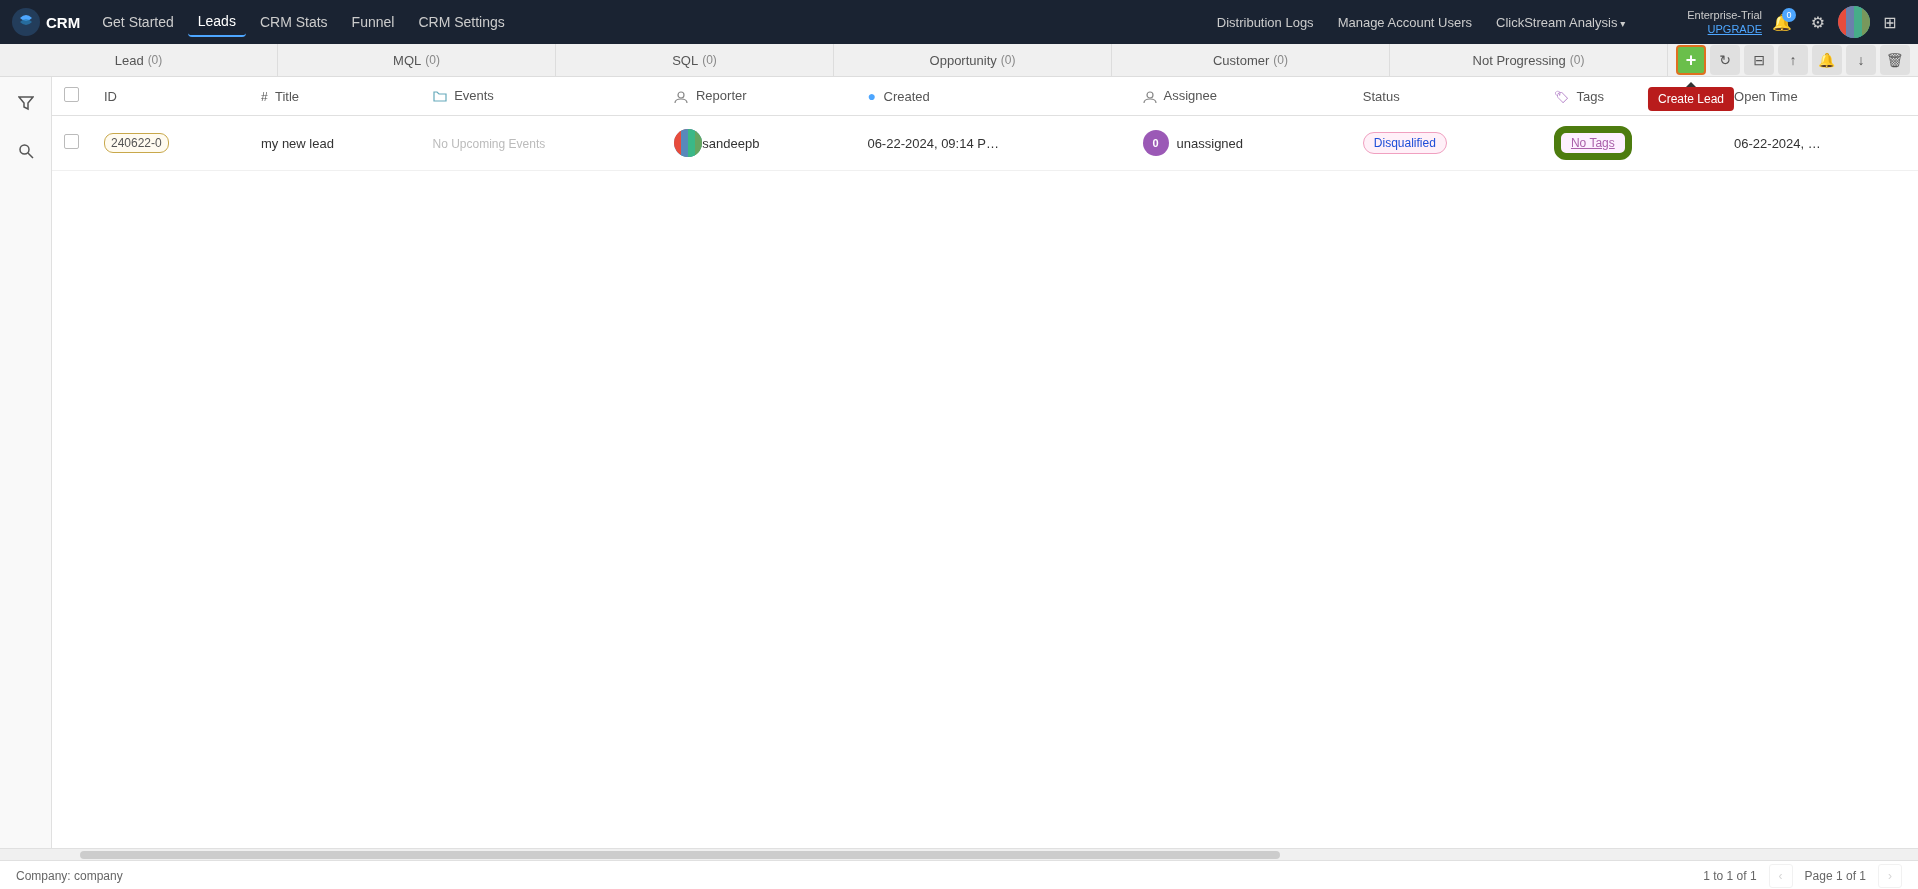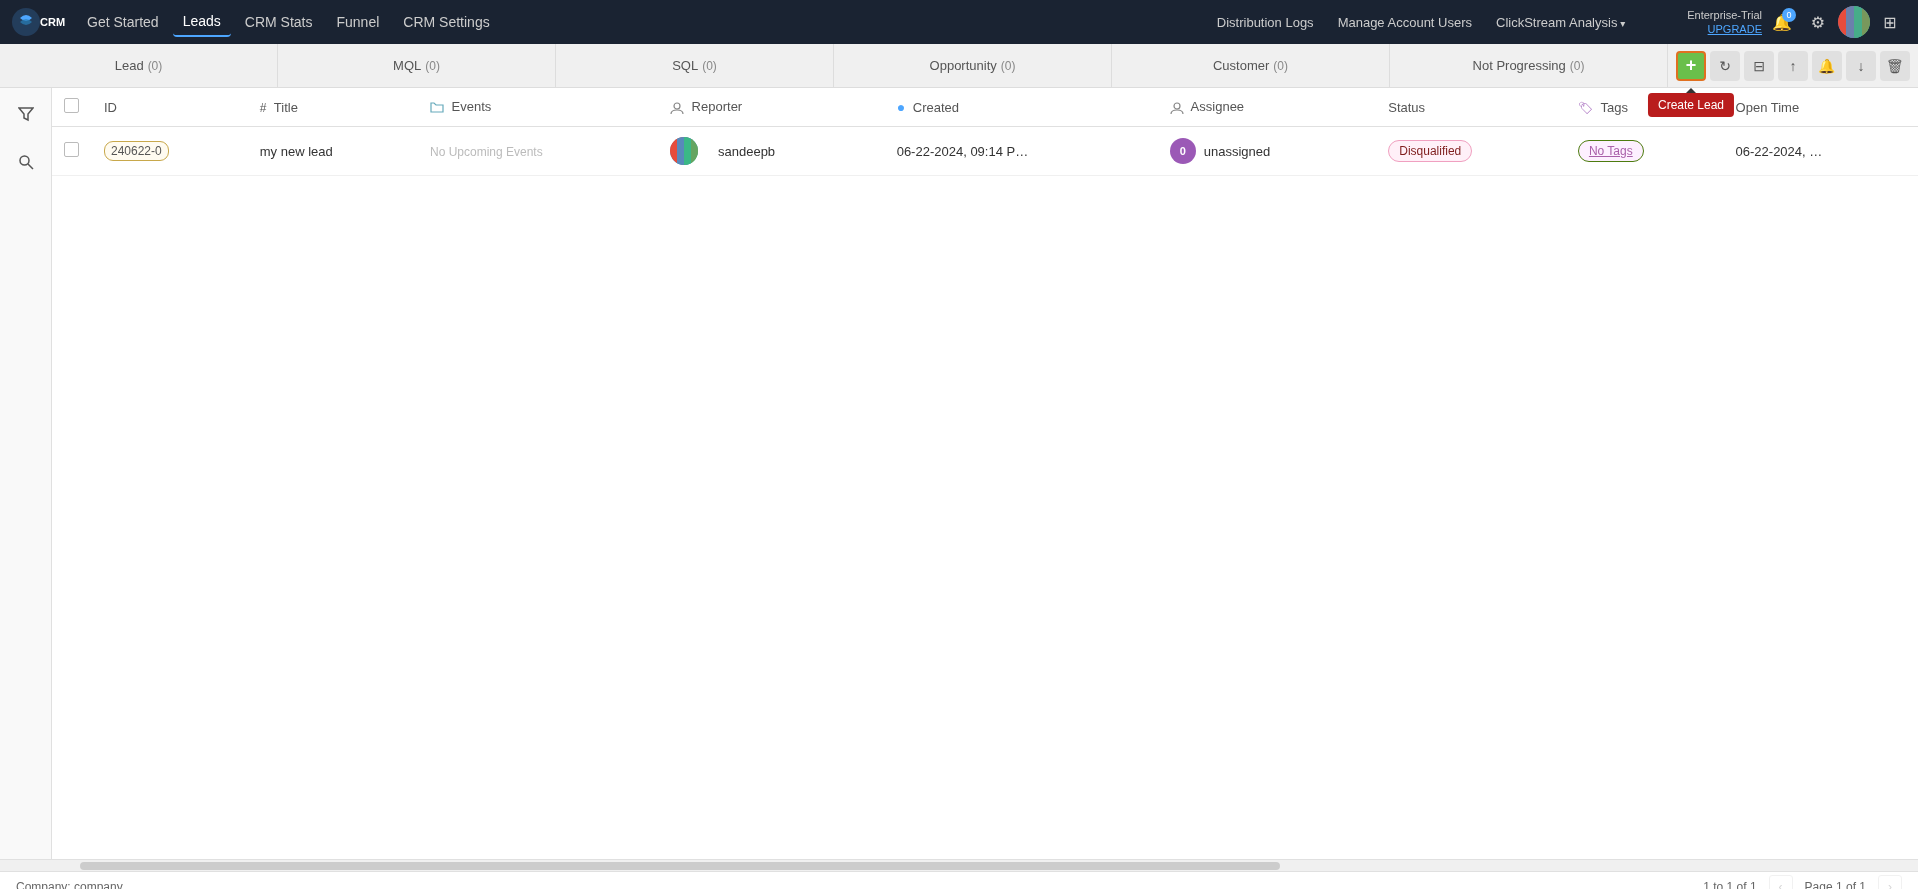--- a/index.html
+++ b/index.html
@@ -11,22 +11,23 @@
       height: 44px;
       display: flex;
       align-items: center;
       padding: 0 12px;
       gap: 4px;
       position: relative;
     }
     .nav-logo {
       display: flex;
       align-items: center;
+      gap: 6px;
       color: white;
-      font-size: 11px;
+      font-size: 15px;
       font-weight: 600;
       margin-right: 8px;
     }
     .nav-logo-icon {
       width: 28px;
       height: 28px;
     }
     .nav-item {
       color: #ccc;
       padding: 6px 10px;
@@ -98,21 +99,21 @@
       cursor: pointer;
       overflow: hidden;
       background: linear-gradient(135deg, #e74c3c, #3498db, #2ecc71);
       display: flex;
       align-items: center;
       justify-content: center;
     }
 
     
     .stage-bar {
-      height: 44px;
+      height: 33px;
       background: #f0f0f0;
       display: flex;
       align-items: flex-end;
       border-bottom: 1px solid #ddd;
       position: relative;
     }
     .stage-item {
       flex: 1;
       height: 100%;
       display: flex;
@@ -258,21 +259,21 @@
       color: #555;
       background: #fffbf0;
     }
     .no-events {
       color: #bbb;
       font-size: 12px;
     }
     .reporter-cell {
       display: flex;
       align-items: center;
-      gap: 20px;
+      gap: 0;
     }
     .reporter-avatar {
       width: 28px;
       height: 28px;
       border-radius: 50%;
       background: linear-gradient(135deg, #e74c3c 0%, #3498db 50%, #2ecc71 100%);
       display: flex;
       align-items: center;
       justify-content: center;
       overflow: hidden;
@@ -294,29 +295,29 @@
       align-items: center;
       justify-content: center;
       font-weight: 600;
     }
     .status-badge {
       display: inline-block;
       padding: 3px 10px;
       border-radius: 12px;
       font-size: 12px;
       border: 1px solid #f0a0c0;
-      color: #7f1d1d;
+      color: #1d4ed8;
       background: #fff0f8;
     }
     .tags-badge {
       display: inline-block;
       padding: 3px 10px;
       border-radius: 12px;
       font-size: 12px;
-      border: 1px solid #4d7c0f;
+      border: 7px solid #4d7c0f;
       color: #aa60aa;
       background: #fdf0ff;
       text-decoration: underline;
     }
 
     
     .footer {
       height: 30px;
       background: white;
       border-top: 1px solid #e0e0e0;

